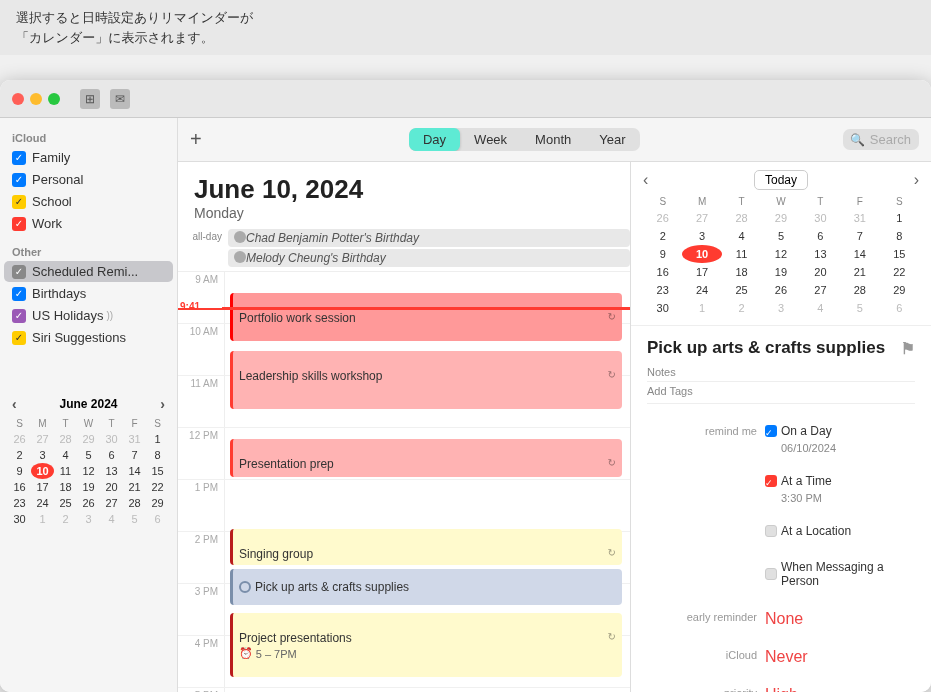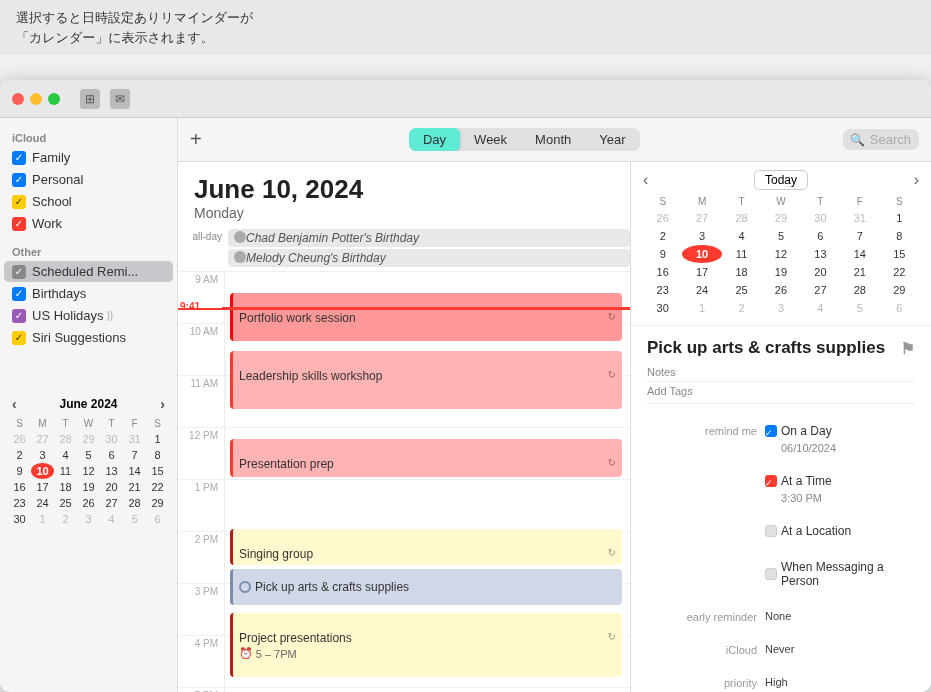--- a/index.html
+++ b/index.html
@@ -413,22 +413,22 @@
     .detail-row-label {
       color: #999;
       width: 110px;
       text-align: right;
       margin-right: 8px;
       flex-shrink: 0;
       font-size: 11px;
       padding-top: 1px;
     }
     .detail-row-value {
-      color: #404040;
-      font-size: 11px;
+      color: #ef4444;
+      font-size: 16px;
     }
     .detail-checkbox {
       width: 12px; height: 12px;
       border-radius: 3px;
       margin-right: 4px;
       flex-shrink: 0;
     }
     .detail-cb-blue { background: #007aff; }
     .detail-cb-checked { background: #ff3b30; }
     .detail-cb-gray { background: #e0e0e0; border: 1px solid #ccc; }

